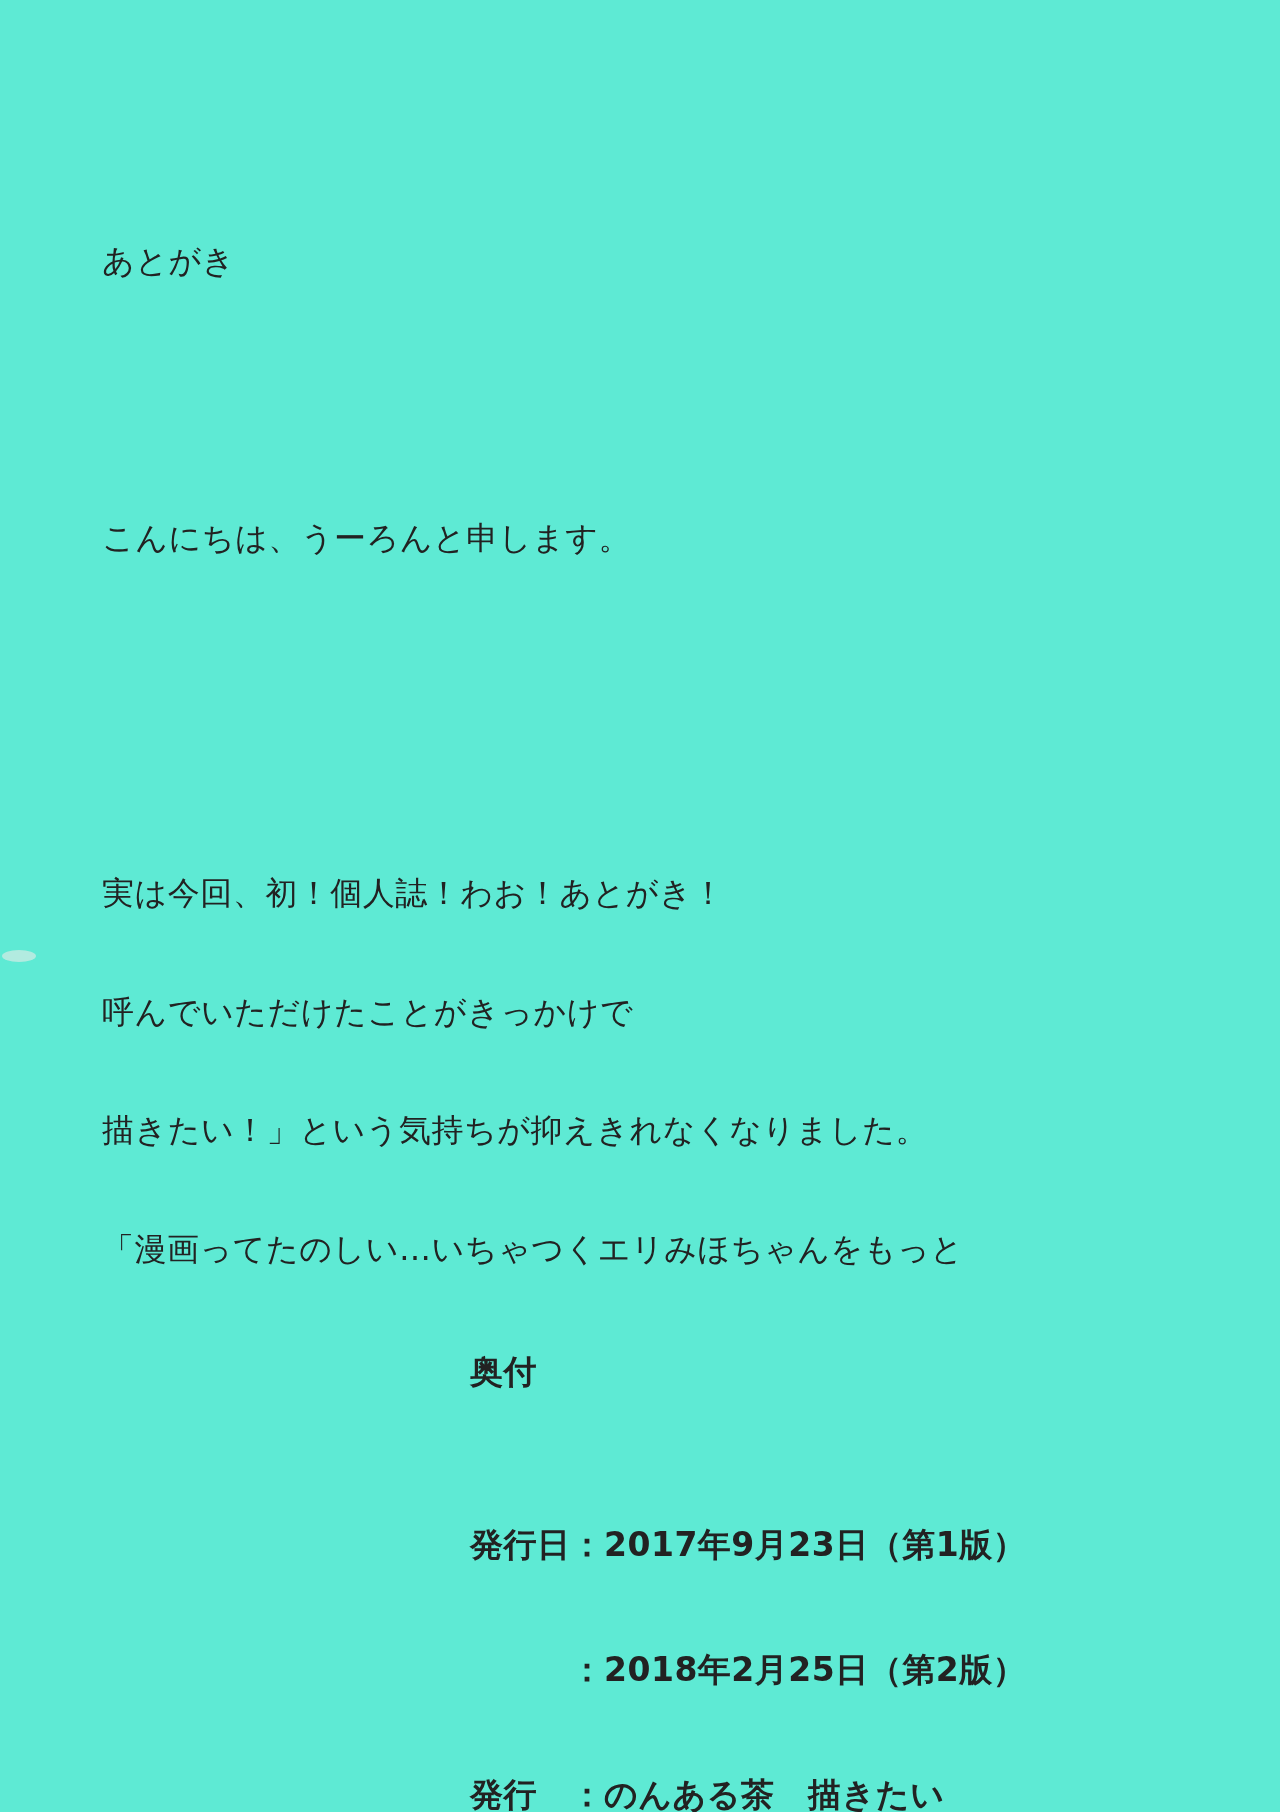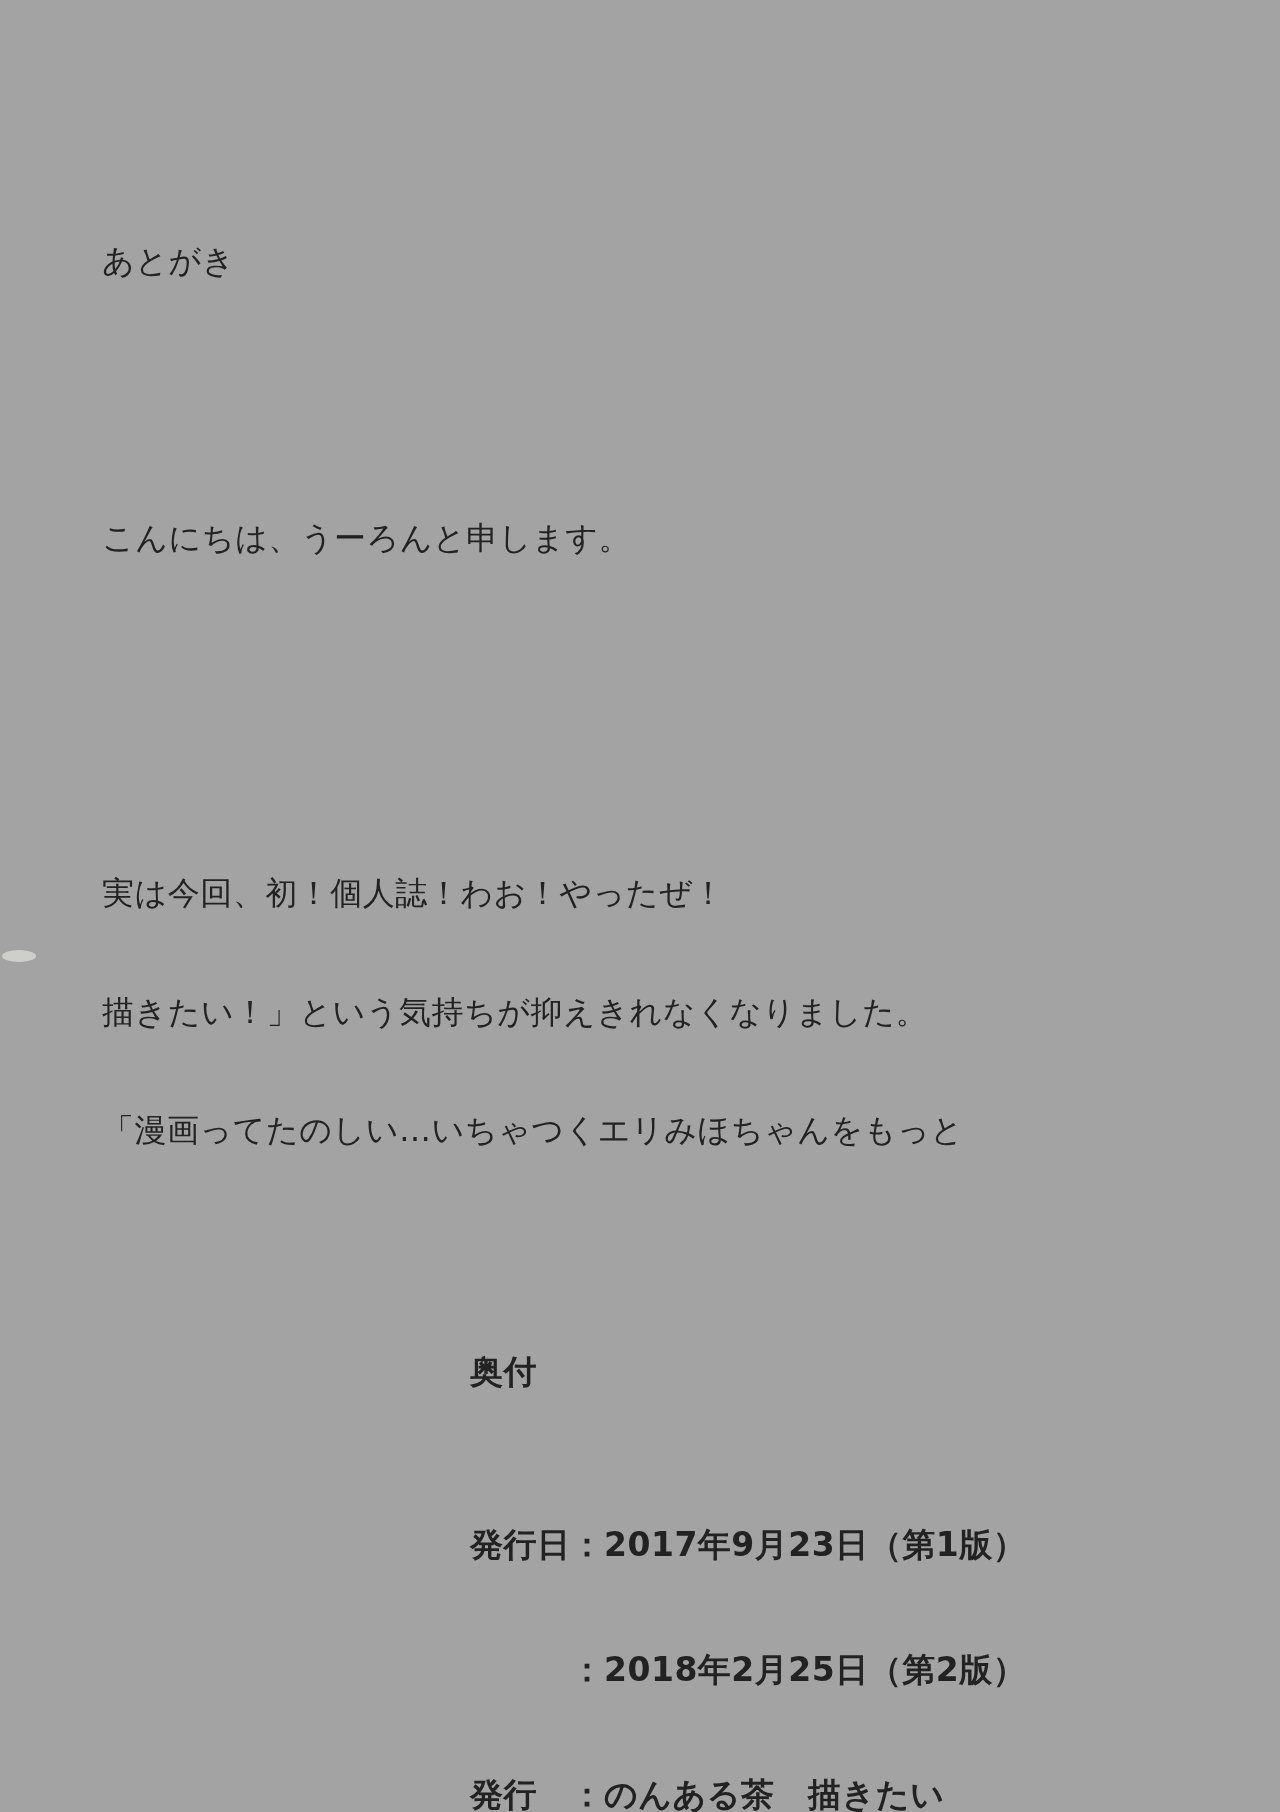--- a/index.html
+++ b/index.html
@@ -11,21 +11,21 @@
     height: 1812px;
     background: #fdfdfc;
     font-family: "DejaVu Sans", sans-serif;
     color: #222222;
     position: relative;
     overflow: hidden;
   }
   .page {
     position: absolute;
     inset: 0;
-    background: #a3a3a3;
+    background: #5eead4;
   }
   
   .afterword {
     position: absolute;
     left: 102px;
     top: 163px;
     font-size: 32px;
     line-height: 39.5px;
     font-weight: 500;
     letter-spacing: 0.5px;
@@ -72,21 +72,22 @@
 <div class="page">
 
   <div class="afterword">
     <div class="text-line">あとがき</div>
 
     <div>
       <div class="text-line">こんにちは、うーろんと申します。</div>
     </div>
 
     <div>
-      <div class="text-line">実は今回、初！個人誌！わお！やったぜ！</div>
+      <div class="text-line">実は今回、初！個人誌！わお！あとがき！</div>
+      <div class="text-line">呼んでいただけたことがきっかけで</div>
       <div class="text-line">描きたい！」という気持ちが抑えきれなくなりました。</div>
       <div class="text-line">「漫画ってたのしい…いちゃつくエリみほちゃんをもっと</div>
     </div>
 
     <div>
       
       
     </div>
 
     

